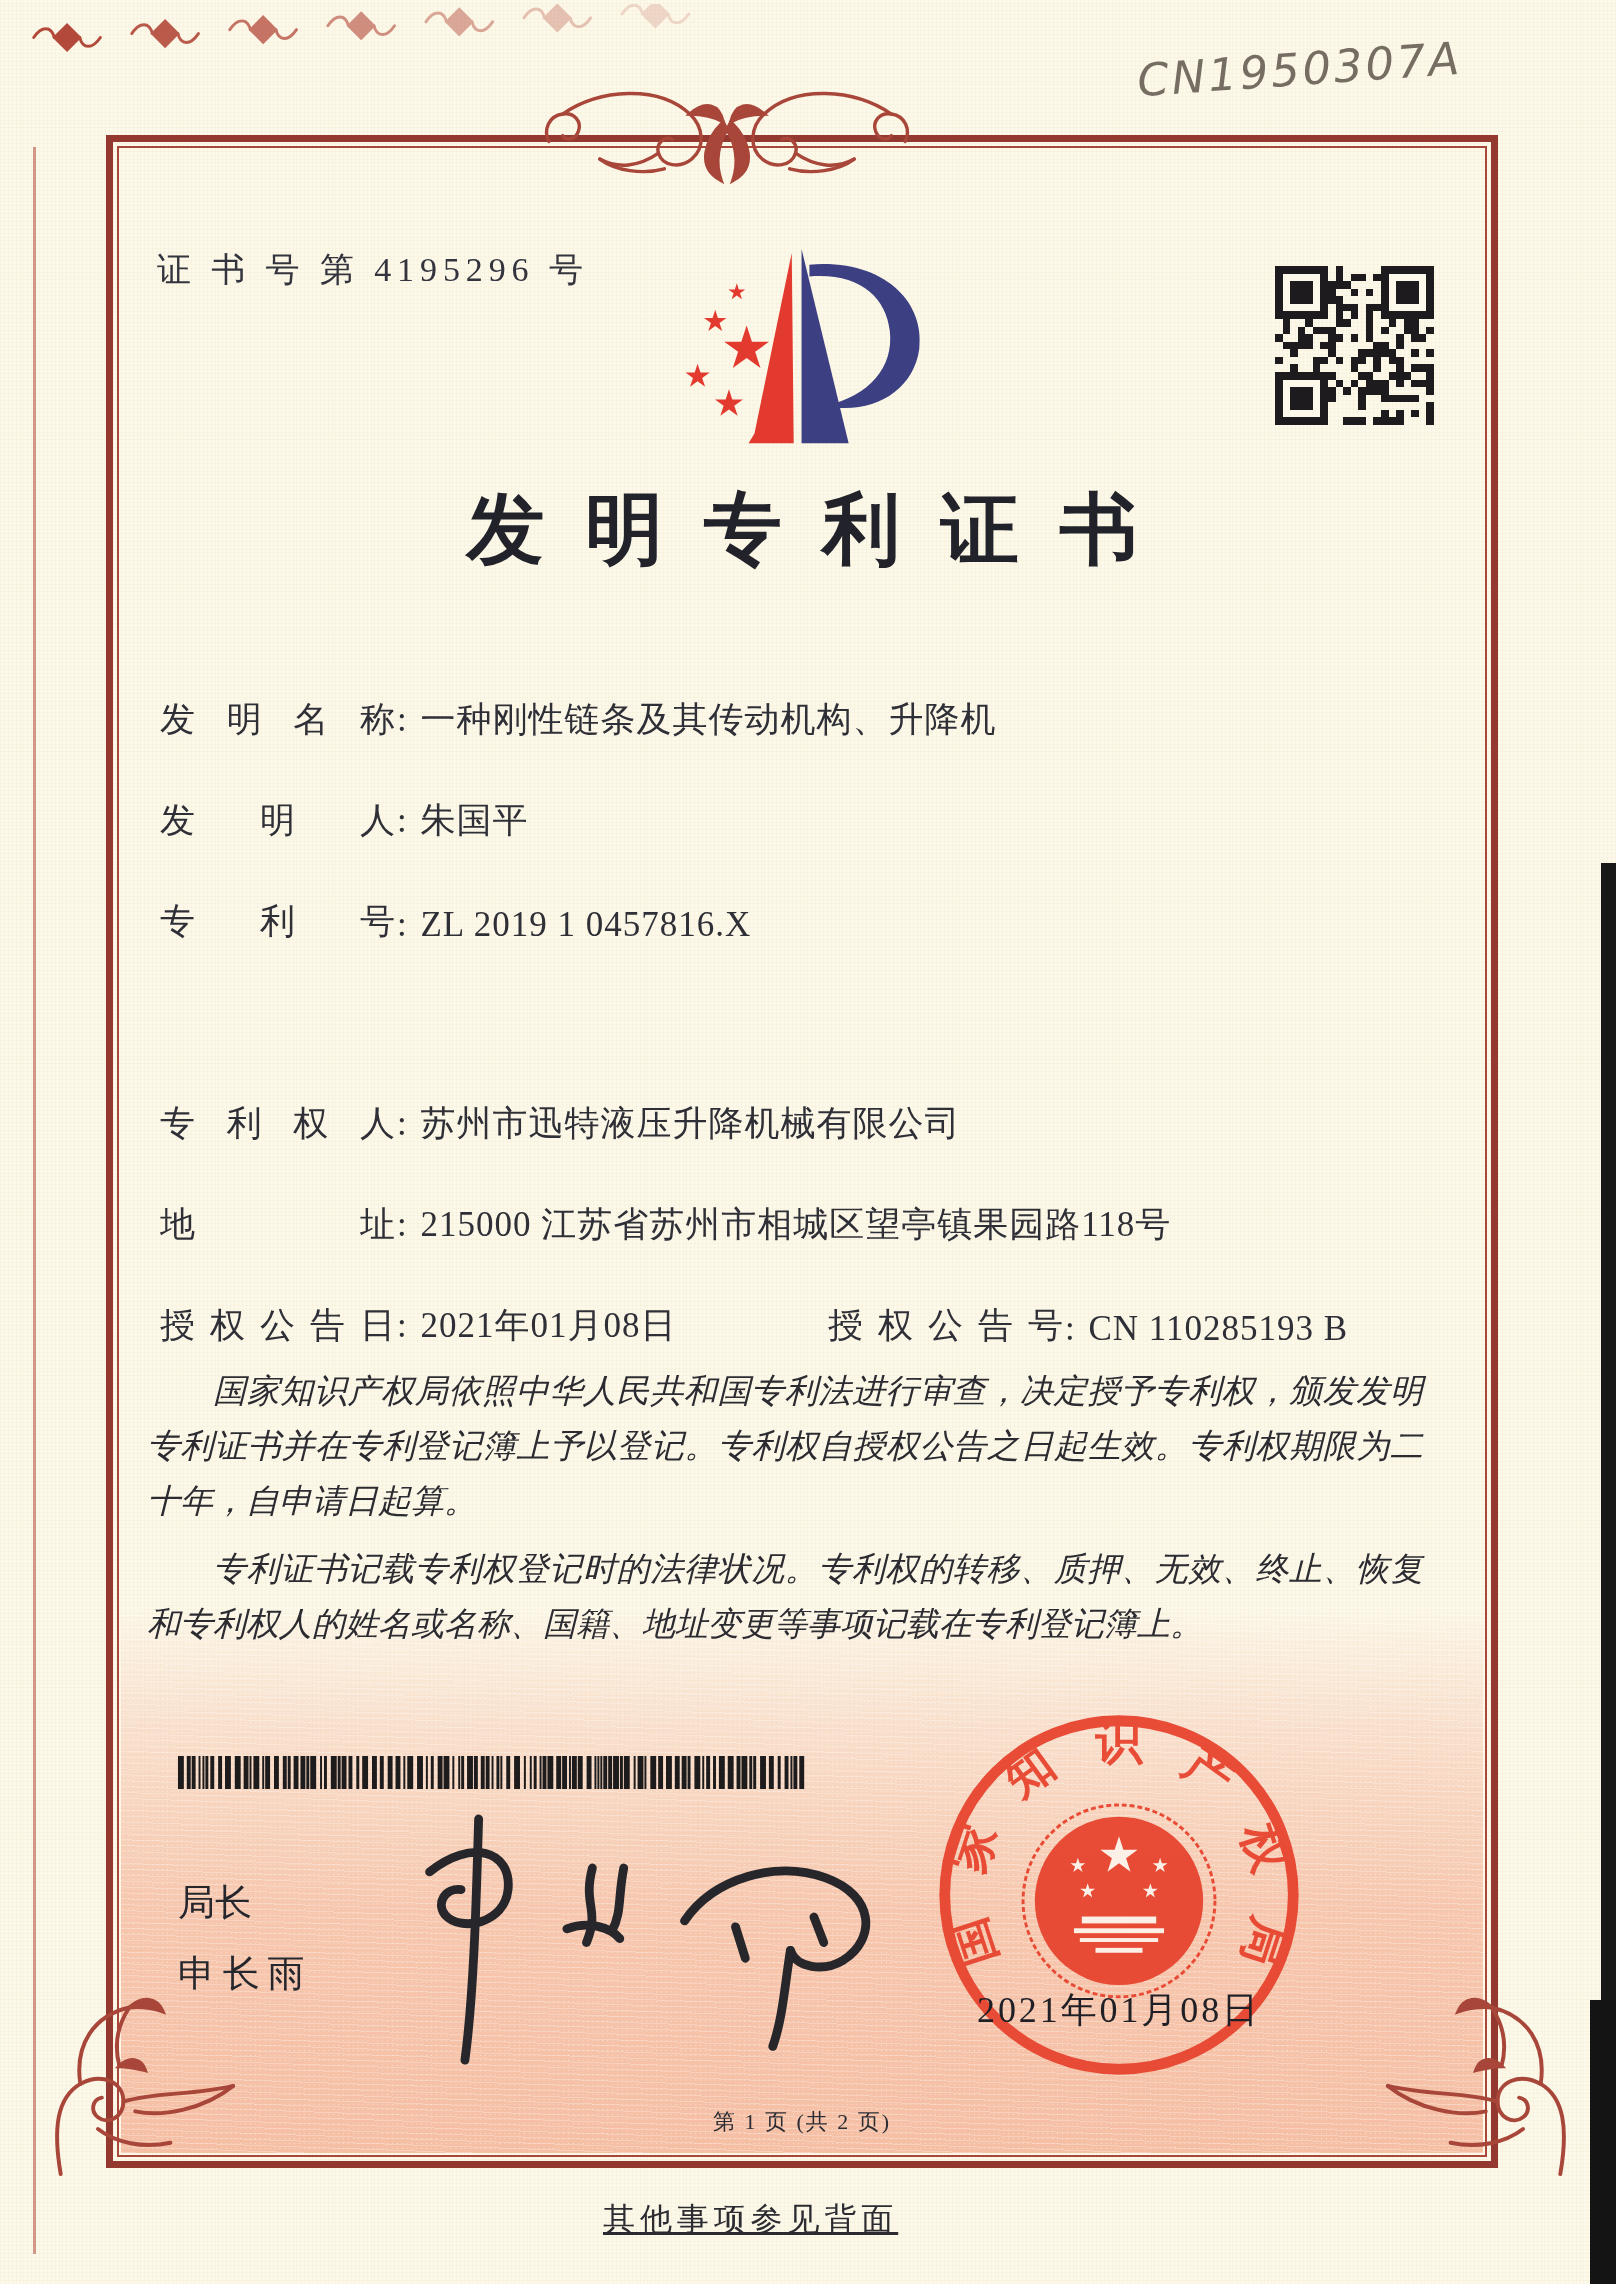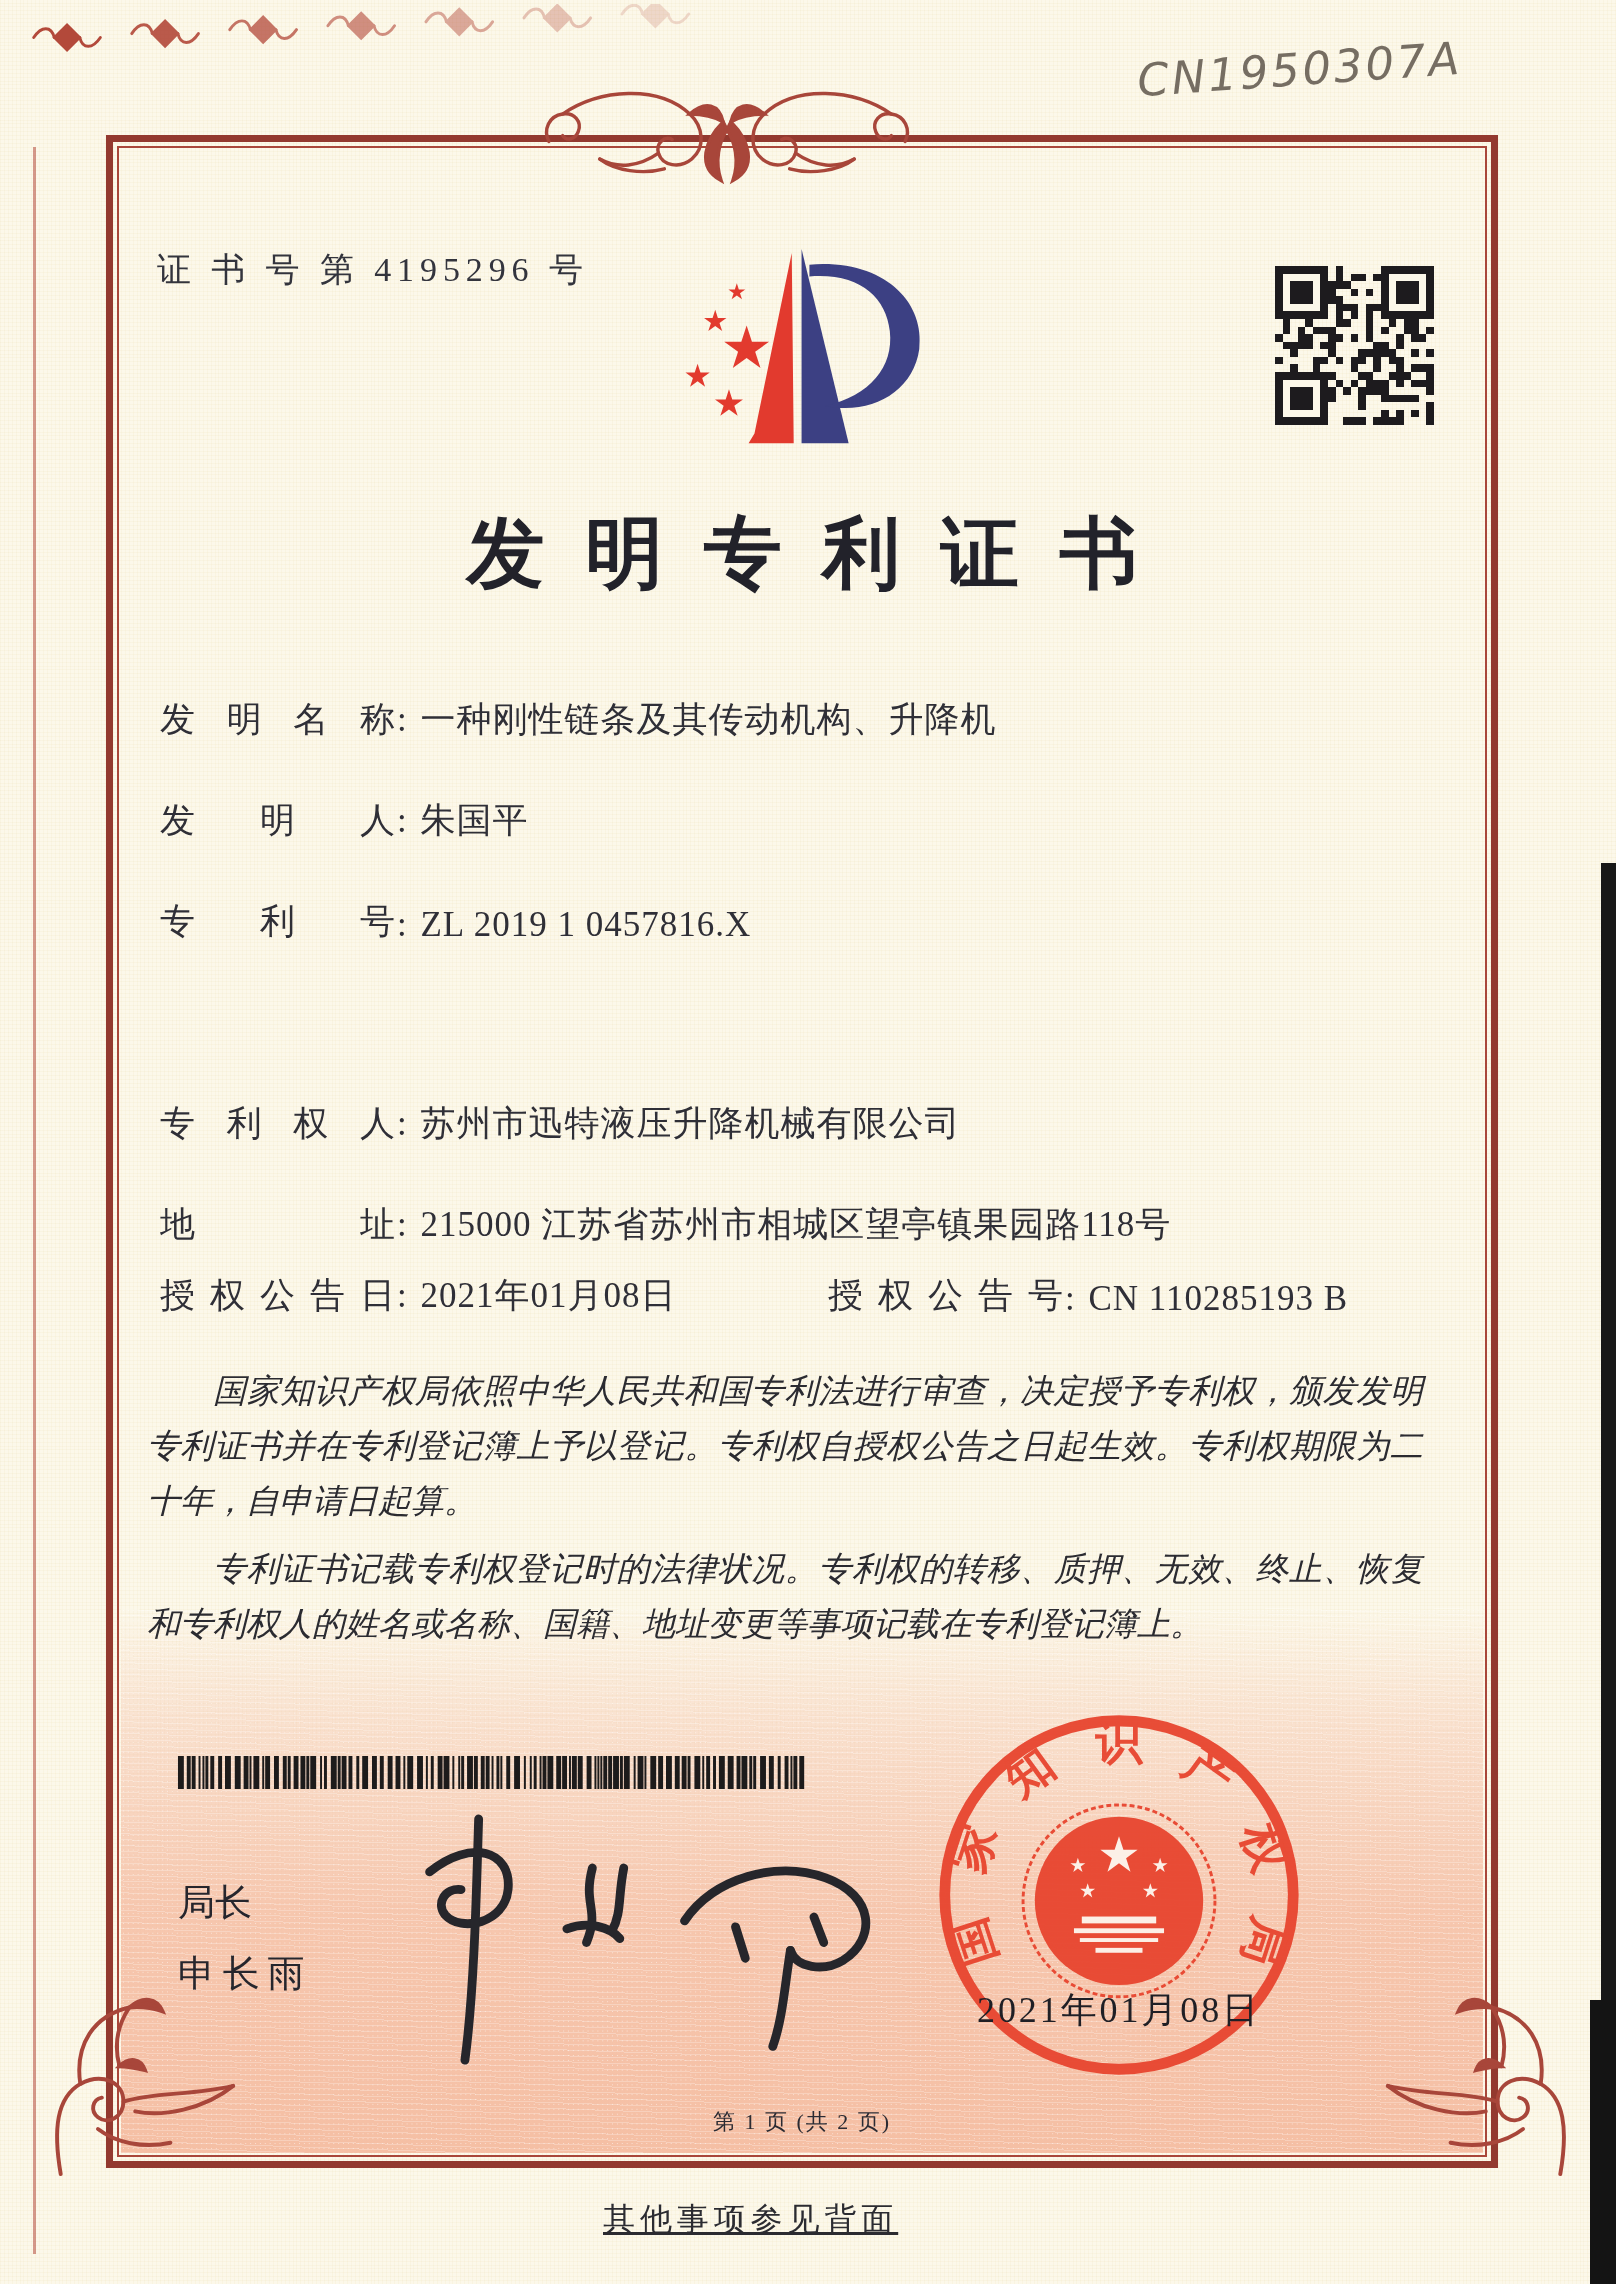--- a/index.html
+++ b/index.html
@@ -34,21 +34,21 @@
   .corner-fl.bl{left:47px;top:1982px;}
   .corner-fl.br{left:1378px;top:1982px;transform:scaleX(-1);}
   
   .cert-no{position:absolute;left:157px;top:247px;font-size:34px;letter-spacing:5.9px;
     color:#33343d;z-index:2;}
   .handnote{position:absolute;left:1137px;top:43px;font-size:45px;color:#5f564c;
     font-style:italic;letter-spacing:2.9px;transform:rotate(-4deg);z-index:2;
     font-family:"DejaVu Sans","Liberation Sans",sans-serif;opacity:.85;}
   .logo{position:absolute;left:676px;top:241px;z-index:2;}
   .qr{position:absolute;left:1275px;top:266px;width:159px;height:159px;z-index:2;}
-  .title{position:absolute;left:106px;top:502px;width:1392px;text-align:center;
+  .title{position:absolute;left:106px;top:478px;width:1392px;text-align:center;
     font-size:78px;font-weight:bold;letter-spacing:.52em;text-indent:.52em;
     color:#22222a;z-index:2;}
   
   .frow{position:absolute;left:160px;width:1313px;font-size:35px;color:#2f2f37;z-index:2;
     white-space:nowrap;}
   .flabel{display:inline-block;width:235px;text-align:justify;text-align-last:justify;
     vertical-align:bottom;}
   .fcolon{display:inline-block;margin:0 13.7px 0 2px;}
   .fval{letter-spacing:1px;margin-top:28px;}
   .grant-no{position:absolute;left:668px;top:0;}
@@ -299,21 +299,21 @@
   </div>
   <div class="frow" style="top:898px">
     <span class="flabel">专利号</span><span class="fcolon">:</span><span class="fval">ZL 2019 1 0457816.X</span>
   </div>
   <div class="frow" style="top:1100px">
     <span class="flabel">专利权人</span><span class="fcolon">:</span><span class="fval">苏州市迅特液压升降机械有限公司</span>
   </div>
   <div class="frow" style="top:1201px">
     <span class="flabel">地址</span><span class="fcolon">:</span><span class="fval">215000 江苏省苏州市相城区望亭镇果园路118号</span>
   </div>
-  <div class="frow" style="top:1272px">
+  <div class="frow" style="top:1302px">
     <span class="flabel">授权公告日</span><span class="fcolon">:</span><span class="fval">2021年01月08日</span>
     <span class="grant-no">
       <span class="flabel">授权公告号</span><span class="fcolon">:</span><span class="fval">CN 110285193 B</span>
     </span>
   </div>
 
   <div class="legal">
     <p>国家知识产权局依照中华人民共和国专利法进行审查，决定授予专利权，颁发发明专利证书并在专利登记簿上予以登记。专利权自授权公告之日起生效。专利权期限为二十年，自申请日起算。</p>
     <p>专利证书记载专利权登记时的法律状况。专利权的转移、质押、无效、终止、恢复和专利权人的姓名或名称、国籍、地址变更等事项记载在专利登记簿上。</p>
   </div>

